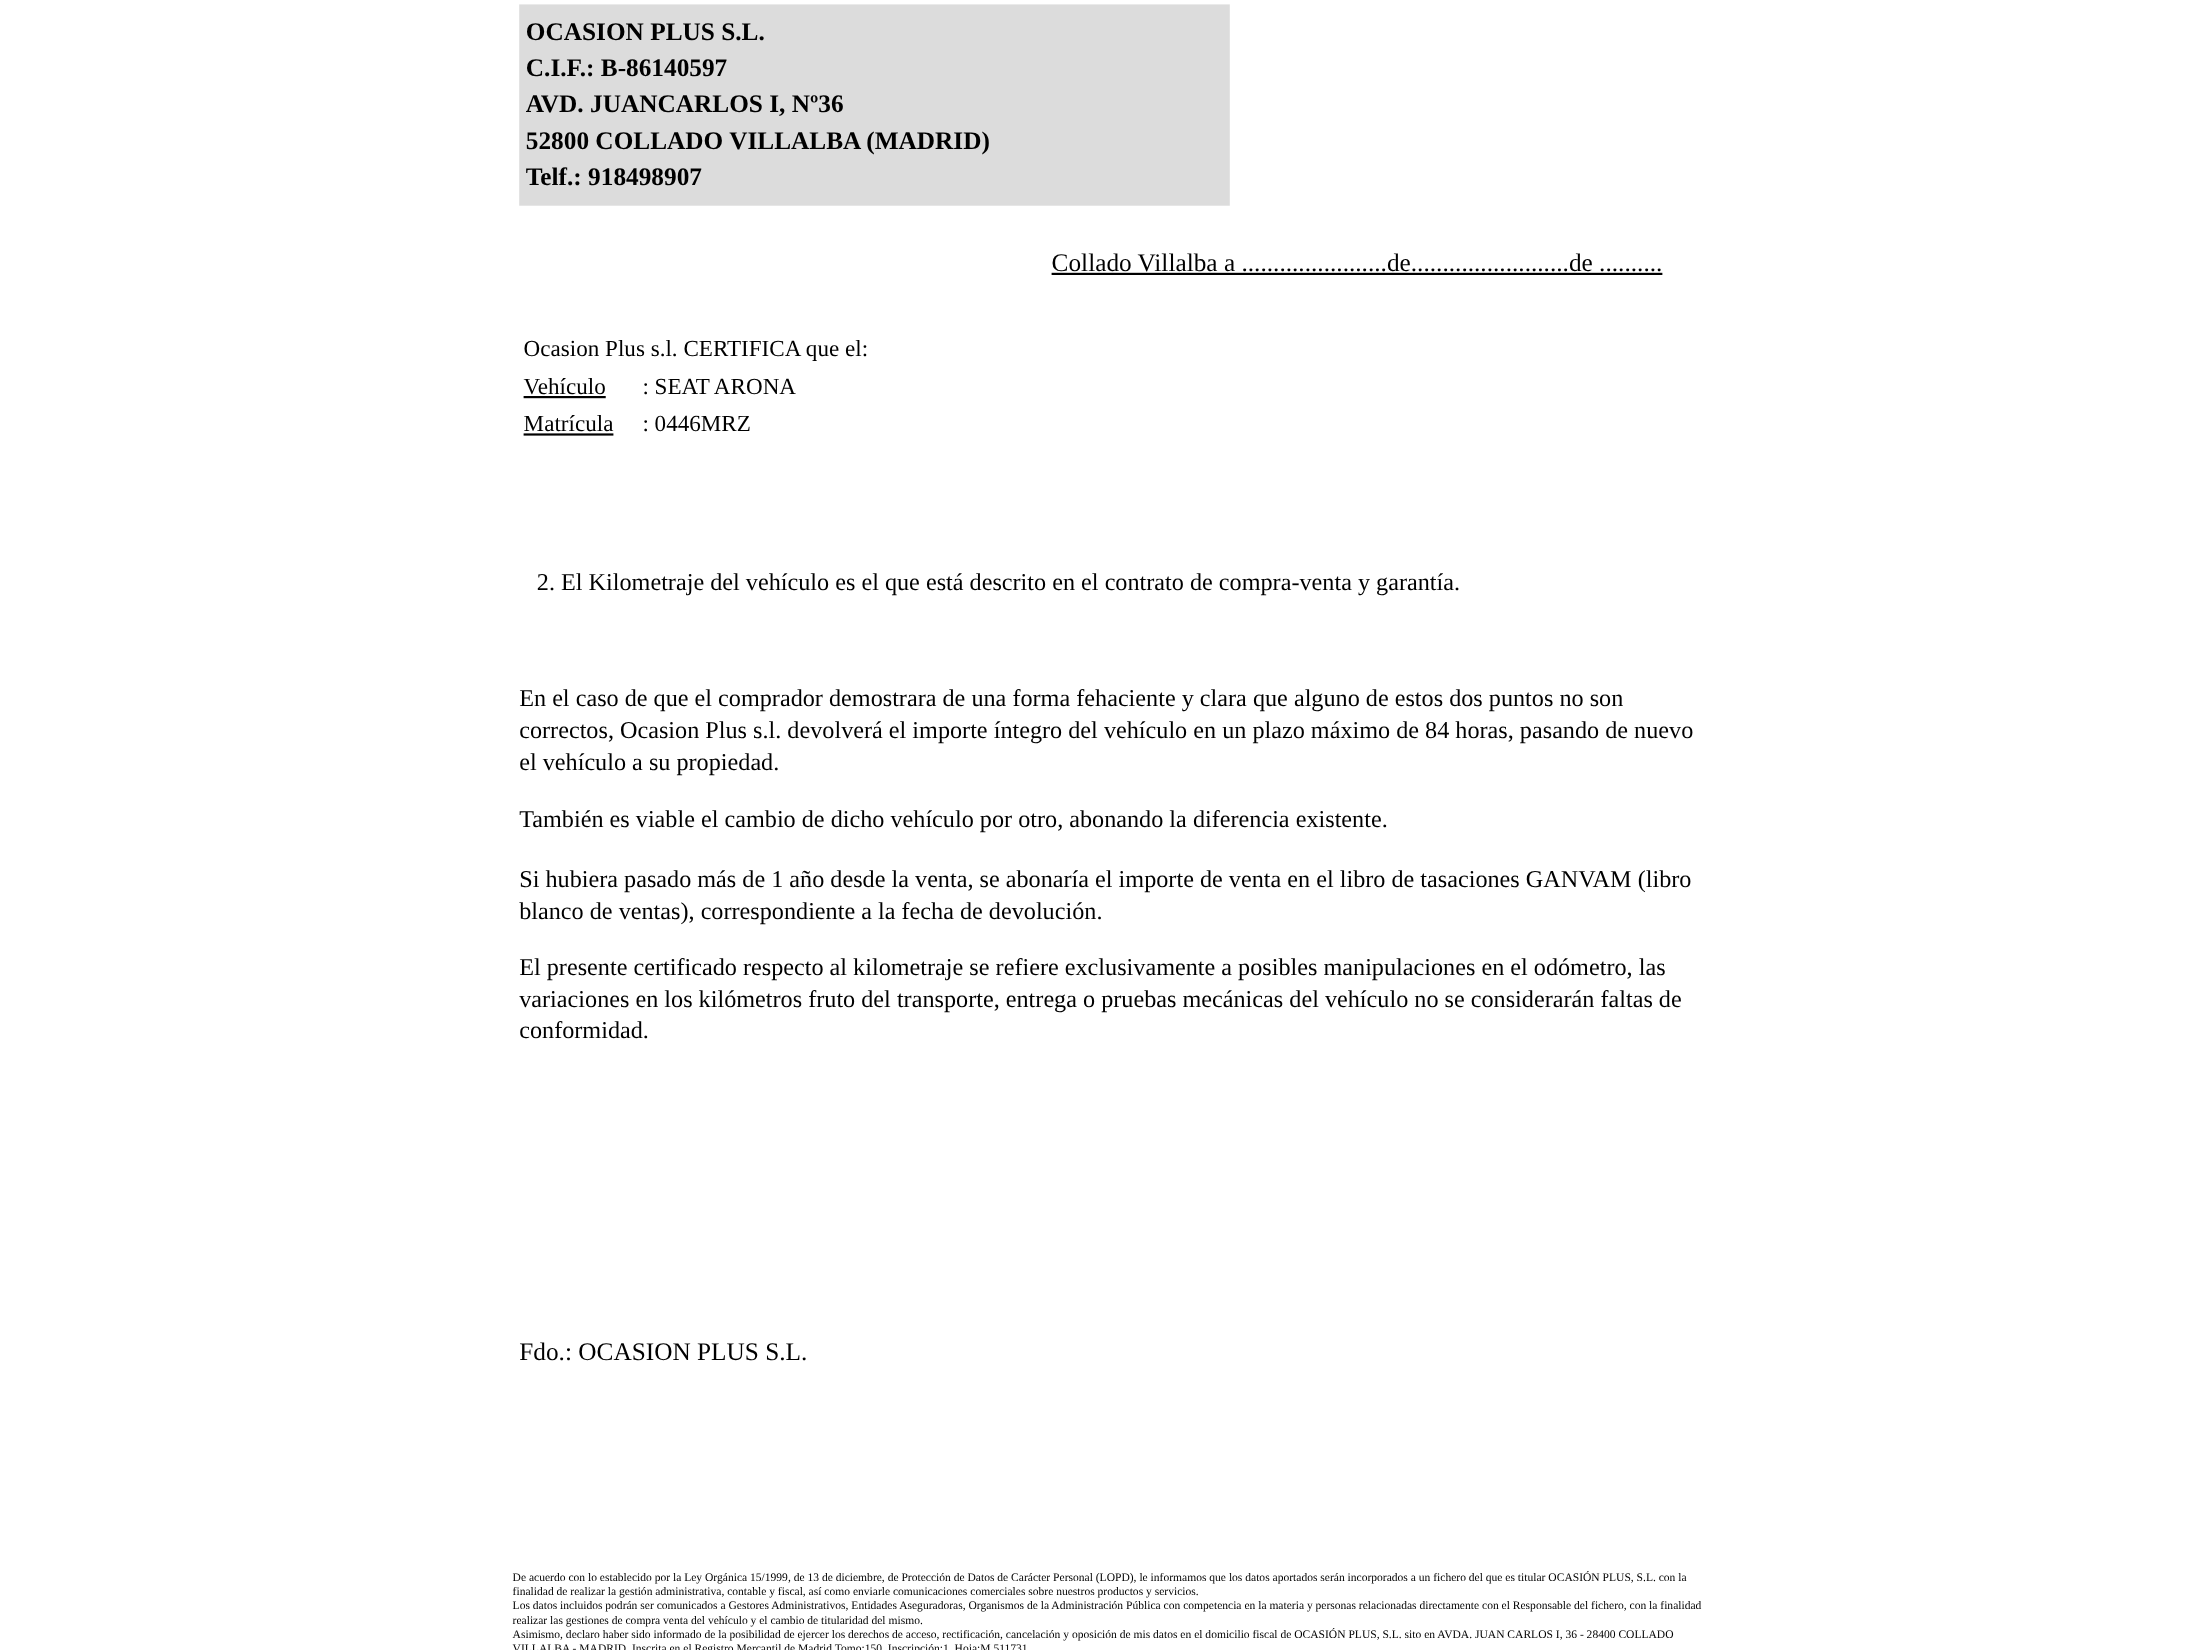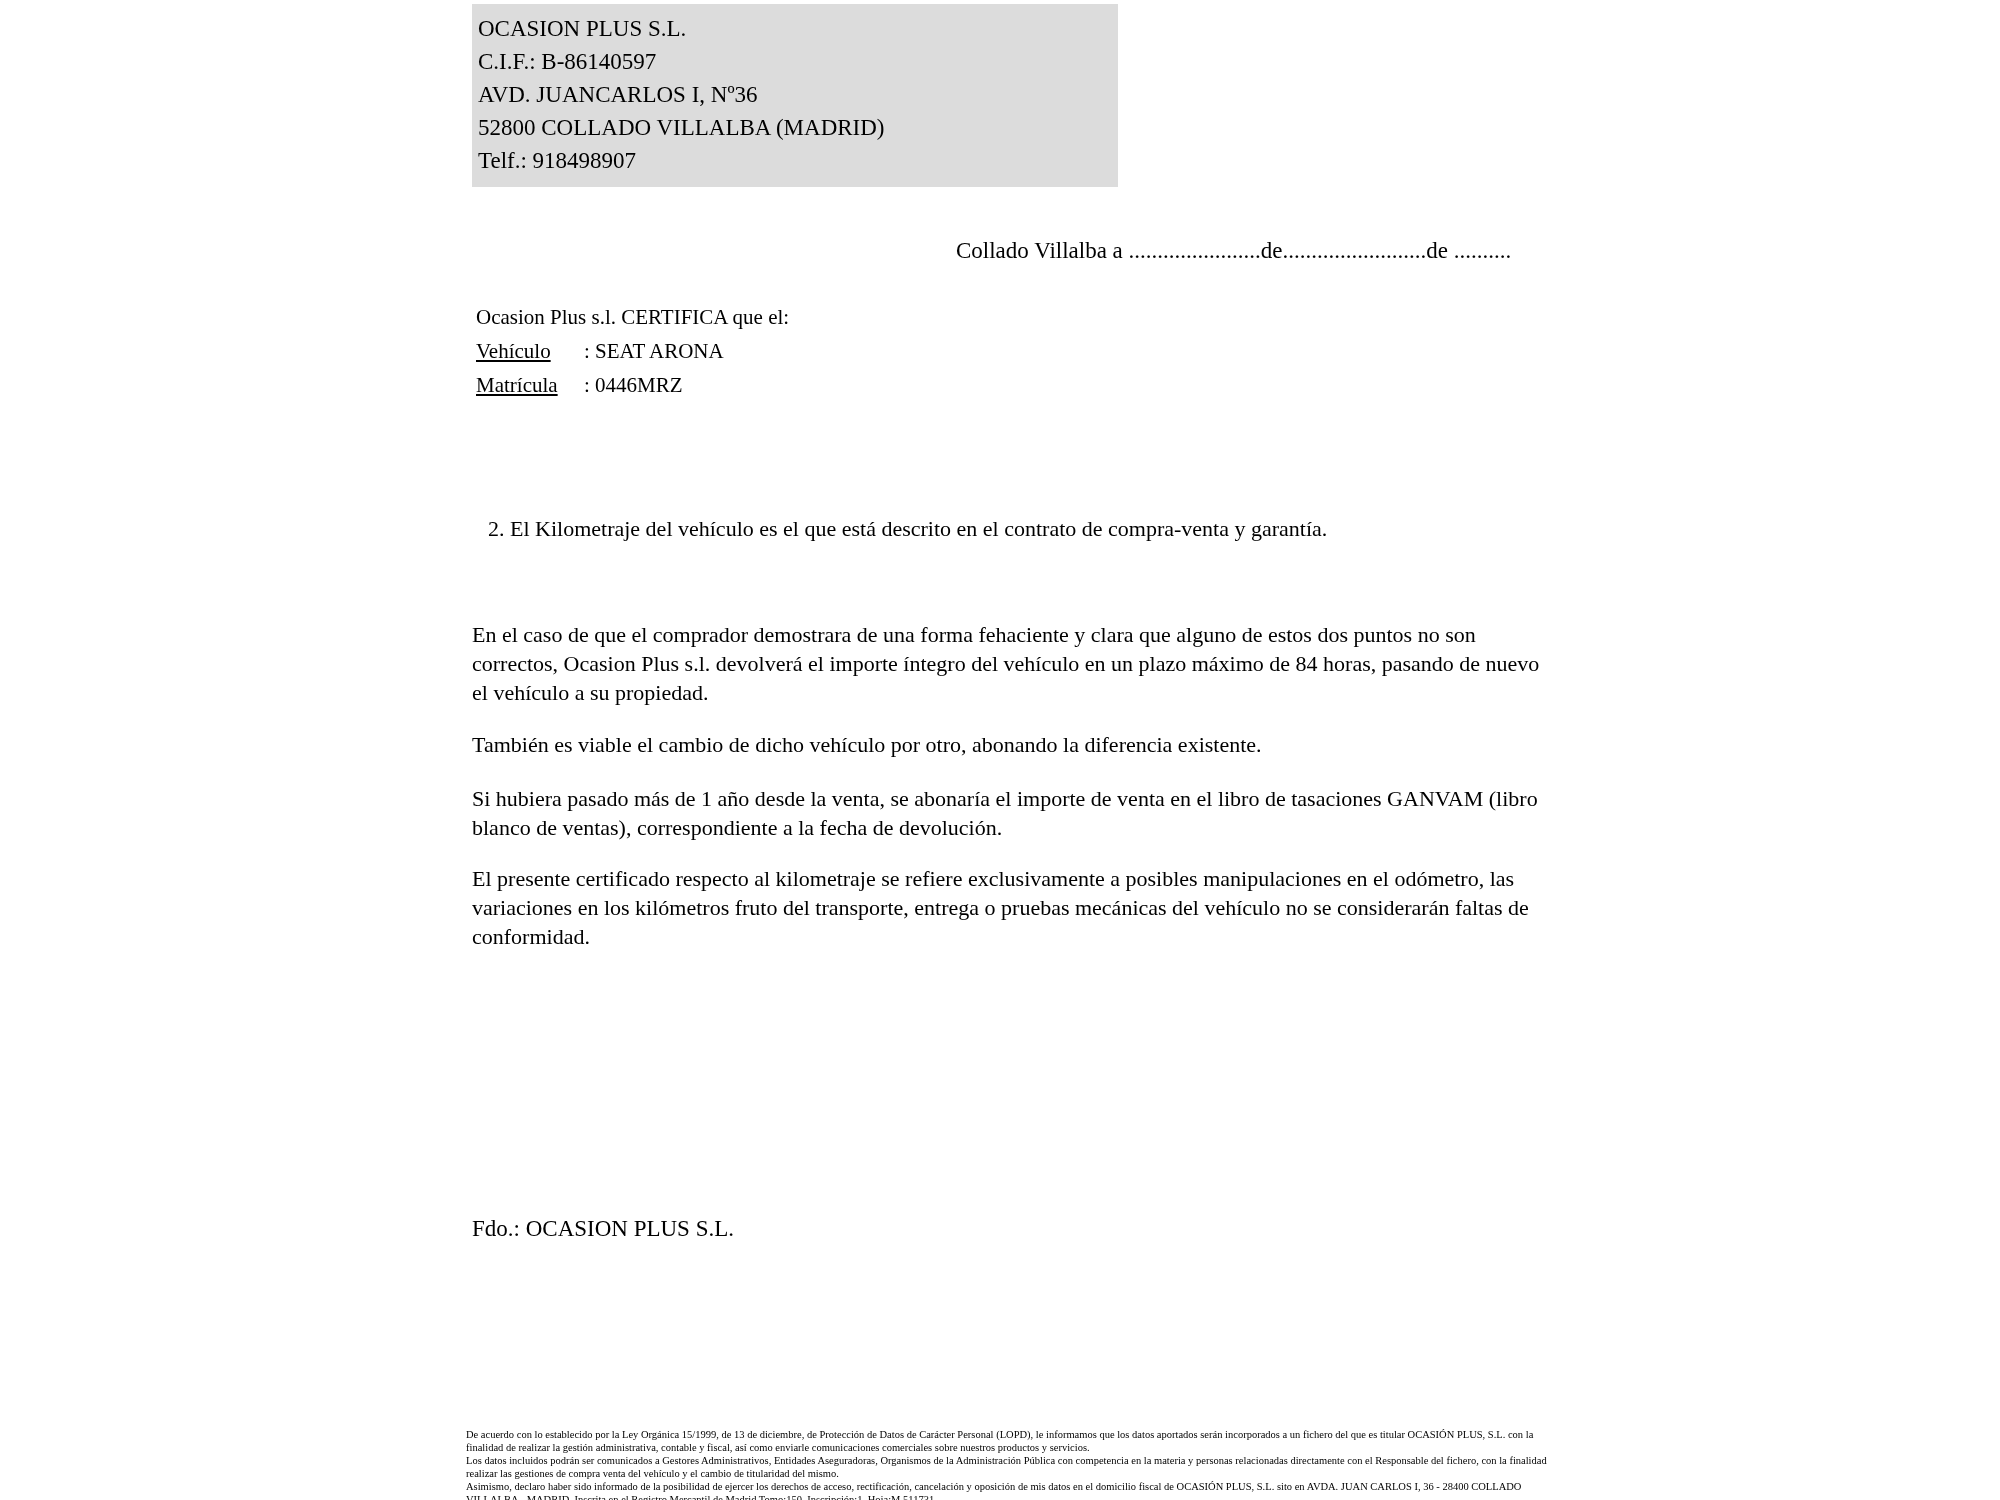--- a/index.html
+++ b/index.html
@@ -20,30 +20,31 @@
     position: absolute;
     left: 472px;
     top: 4px;
     width: 646px;
     background: #dcdcdc;
     padding: 8px 0 10px 6px;
     box-sizing: border-box;
   }
   .header-line {
     font-size: 23px;
-    font-weight: normal;
+    font-weight: bold;
     line-height: 33px;
     white-space: nowrap;
   }
   .date-line {
     position: absolute;
     left: 956px;
-    top: 238px;
+    top: 226px;
     font-size: 23px;
     white-space: nowrap;
+    text-decoration: underline;
   }
   .cert-block {
     position: absolute;
     left: 476px;
     top: 300px;
     font-size: 21px;
     line-height: 34px;
   }
   .cert-row .label {
     display: inline-block;

